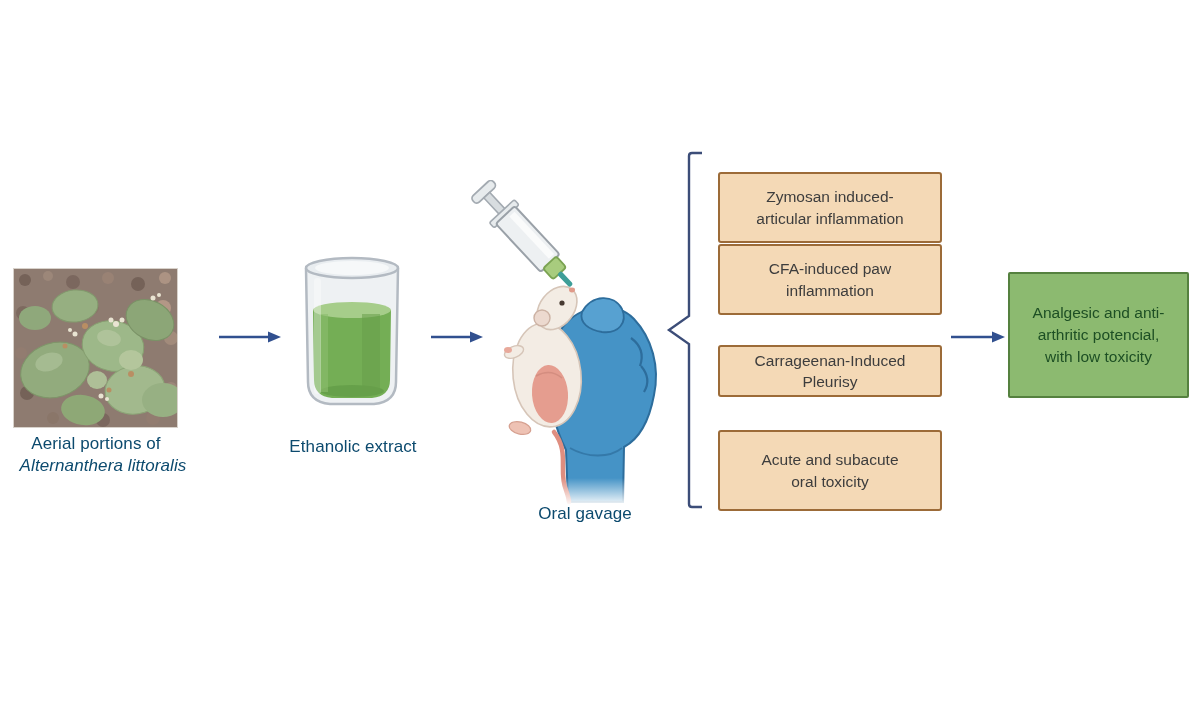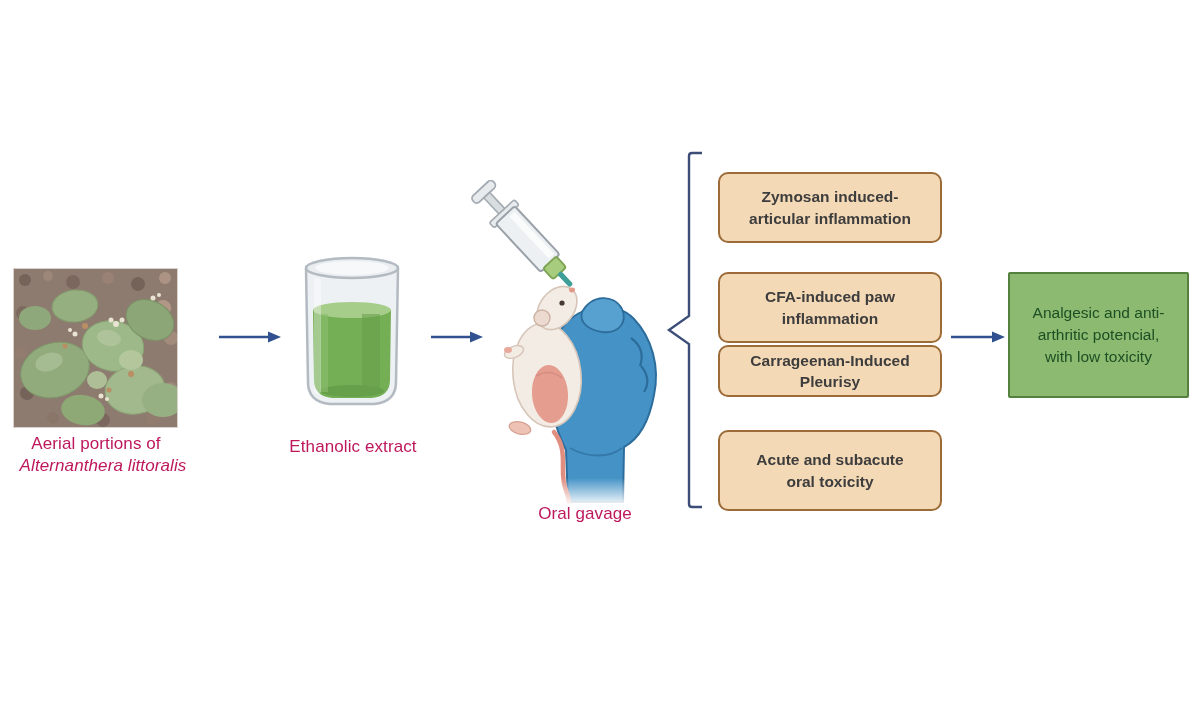--- a/index.html
+++ b/index.html
@@ -2,32 +2,32 @@
 <html style="--arrow: #31508f; --brace: #3c4d78; --model-box-fill: #f4d9b6; --model-box-border: #9c6b38; --outcome-fill: #8cba70; --outcome-border: #55813f; --outcome-text: #1d4f24;"><head>
 <meta charset="utf-8">
 <style>
   html,body { margin:0; padding:0; background:#ffffff; }
   .canvas {
     position:relative; width:1200px; height:727px; background:#ffffff;
     font-family:"Liberation Sans", sans-serif; overflow:hidden;
   }
   .abs { position:absolute; }
   .caption {
-    font-size:17px; color:#be185d; text-align:center; line-height:1.32;
+    font-size:17px; color:#0c4a6e; text-align:center; line-height:1.32;
     font-weight:500; letter-spacing:.1px;
   }
   .caption .line { display:block; }
   .caption .italic { font-style:italic;margin-left:14px; }
   .model-box {
     position:absolute; left:718px; width:224px; box-sizing:border-box;
     background:var(--model-box-fill,#f4d9b6);
     border:2px solid var(--model-box-border,#9c6b38);
-    border-radius:10px; display:flex; flex-direction:column;
+    border-radius:3px; display:flex; flex-direction:column;
     align-items:center; justify-content:center; text-align:center;
-    font-size:15.5px; color:#3d3d3d; line-height:1.38; font-weight:700;
+    font-size:15.5px; color:#3d3d3d; line-height:1.38; font-weight:400;
     padding:4px 10px;
   }
   .model-box .line { display:block; }
   .outcome-box {
     position:absolute; left:1008px; top:272px; width:181px; height:126px;
     box-sizing:border-box;
     background:var(--outcome-fill,#8cba70);
     border:2px solid var(--outcome-border,#55813f);
     border-radius:2px; display:flex; flex-direction:column;
     align-items:center; justify-content:center; text-align:center;
@@ -186,21 +186,21 @@
   <div class="abs caption" style="left:505px; top:503px; width:160px;">Oral gavage</div>
 
   <svg class="abs" style="left:662px; top:150px;" width="46" height="366">
     <path class="brace-path" d="M40 3 L30 3 Q27 3 27 6 L27 166 L7 180 L27 194 L27 354 Q27 357 30 357 L40 357"></path>
   </svg>
 
   <div class="model-box" style="top:172px; height:71px;">
     <span class="line">Zymosan induced-</span>
     <span class="line">articular inflammation</span>
   </div>
-  <div class="model-box" style="top:272px; height:71px;">
+  <div class="model-box" style="top:244px; height:71px;">
     <span class="line">CFA-induced paw</span>
     <span class="line">inflammation</span>
   </div>
   <div class="model-box" style="top:345px; height:52px;">
     <span class="line">Carrageenan-Induced</span>
     <span class="line">Pleurisy</span>
   </div>
   <div class="model-box" style="top:430px; height:81px;">
     <span class="line">Acute and subacute</span>
     <span class="line">oral toxicity</span>

